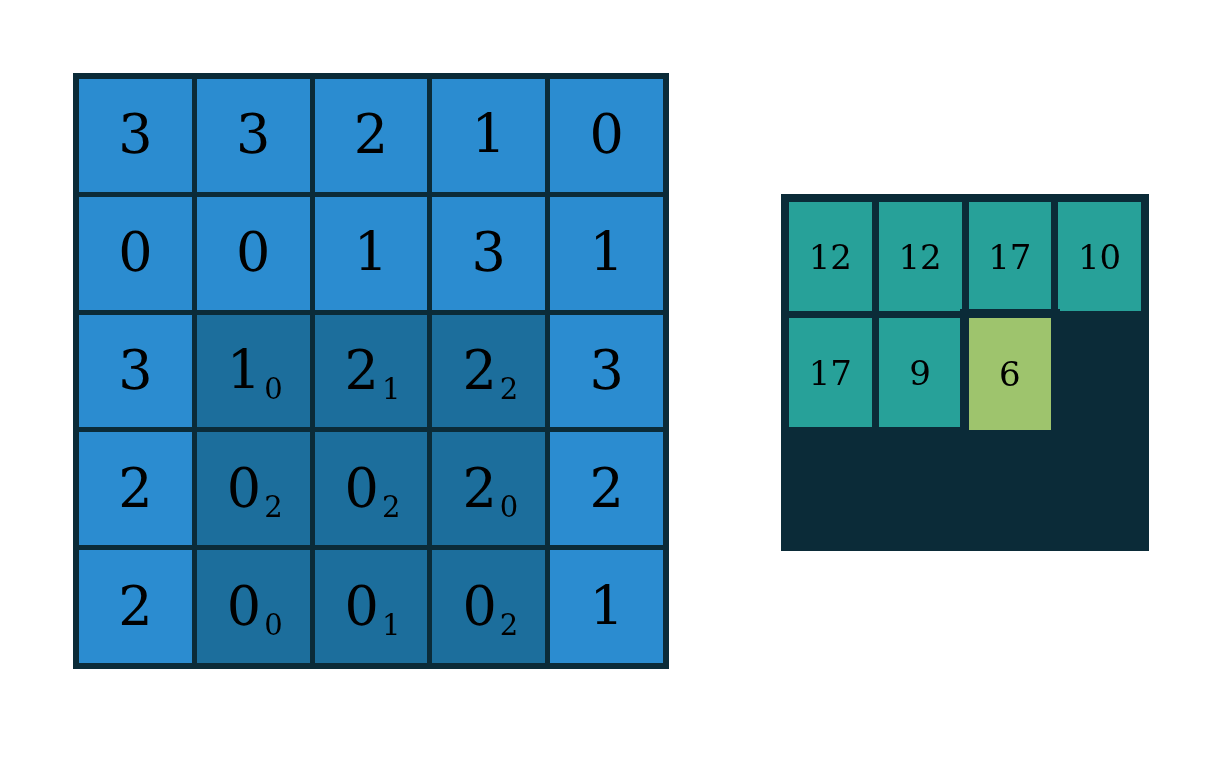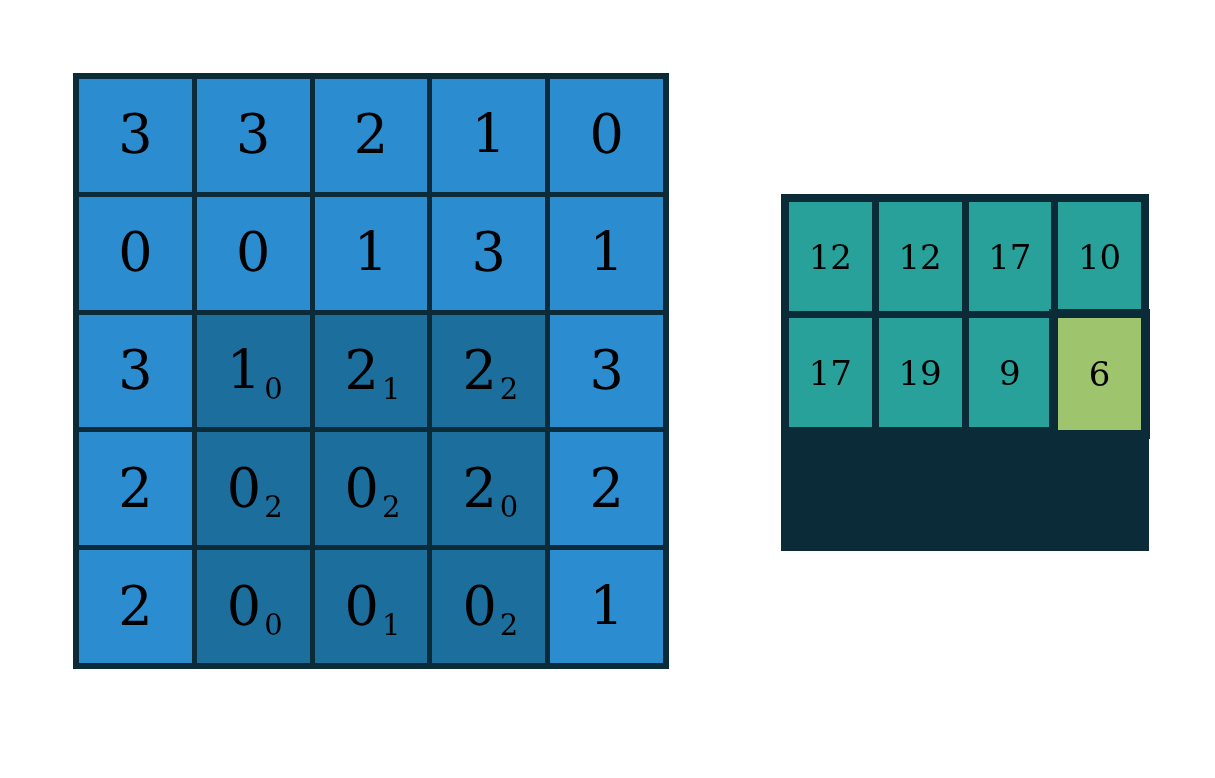--- a/index.html
+++ b/index.html
@@ -187,21 +187,18 @@
     <div class="cell">
       <span>17</span>
     </div>
     <div class="cell">
       <span>10</span>
     </div>
     <div class="cell">
       <span>17</span>
     </div>
     <div class="cell">
-      <span>19</span>
-    </div>
-    <div class="cell">
       <span>9</span>
     </div>
     <div class="cell highlight">
       <span>6</span>
     </div>
   </div>
 
 </body></html>

